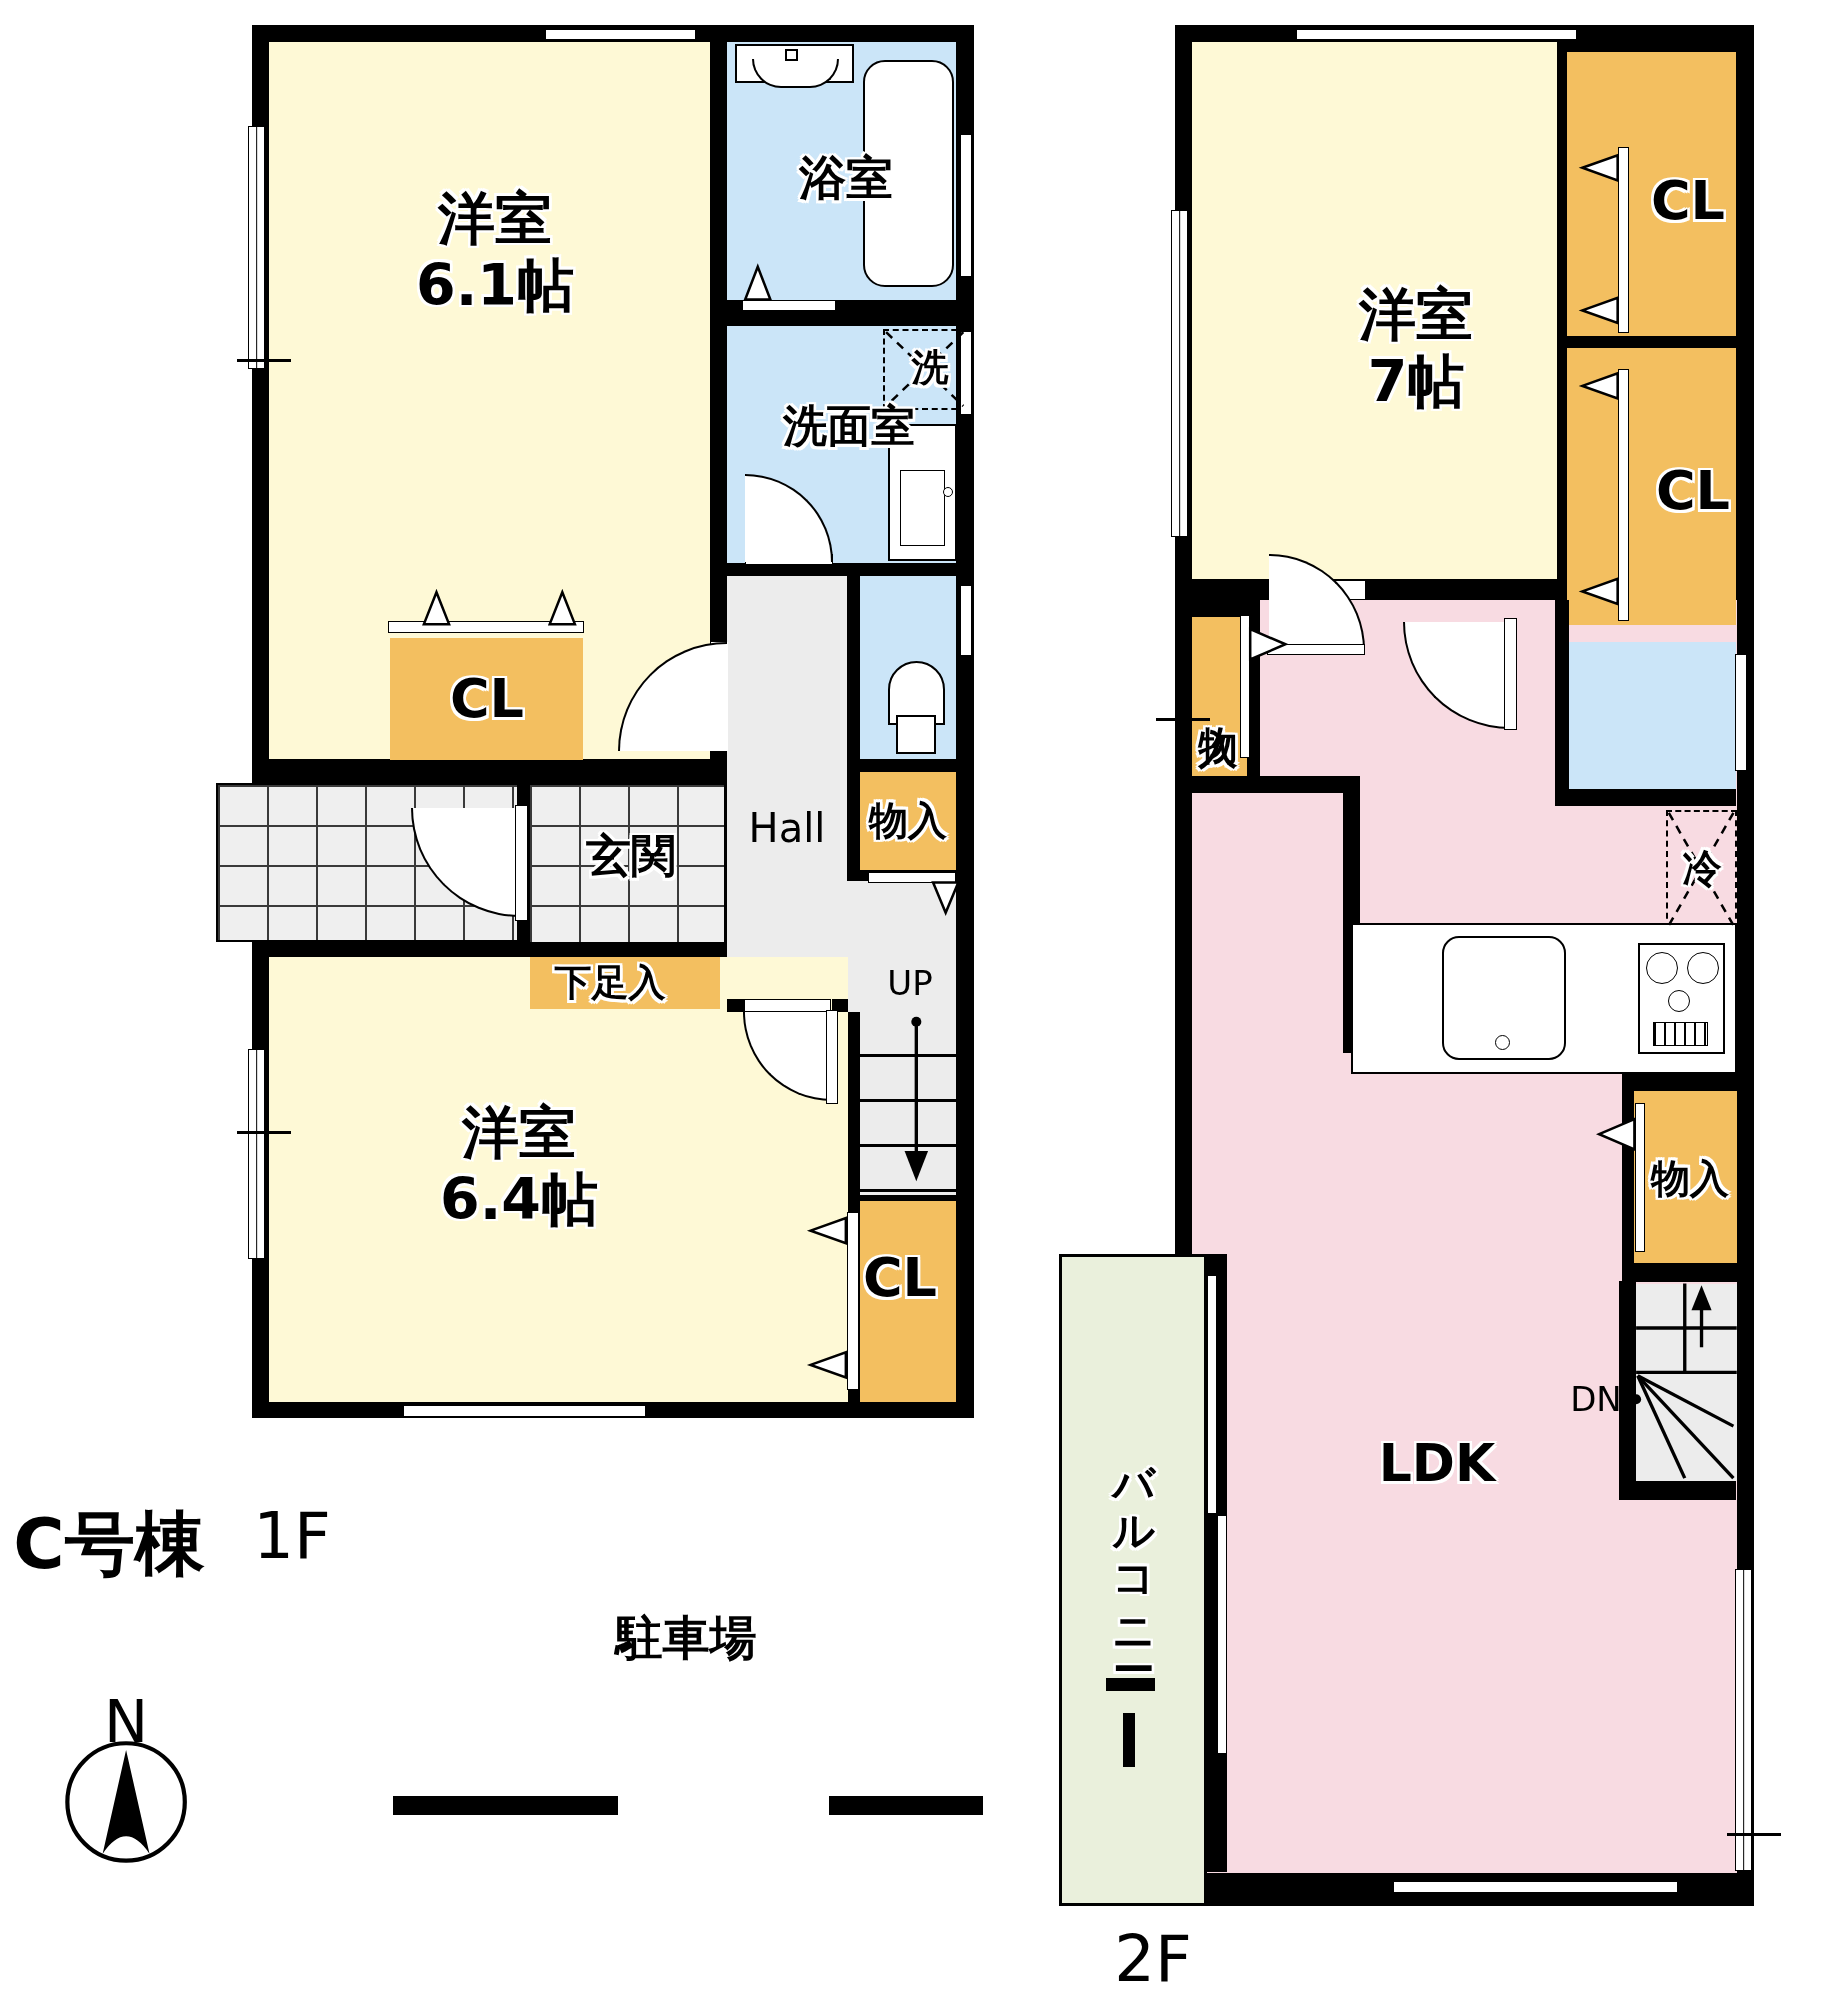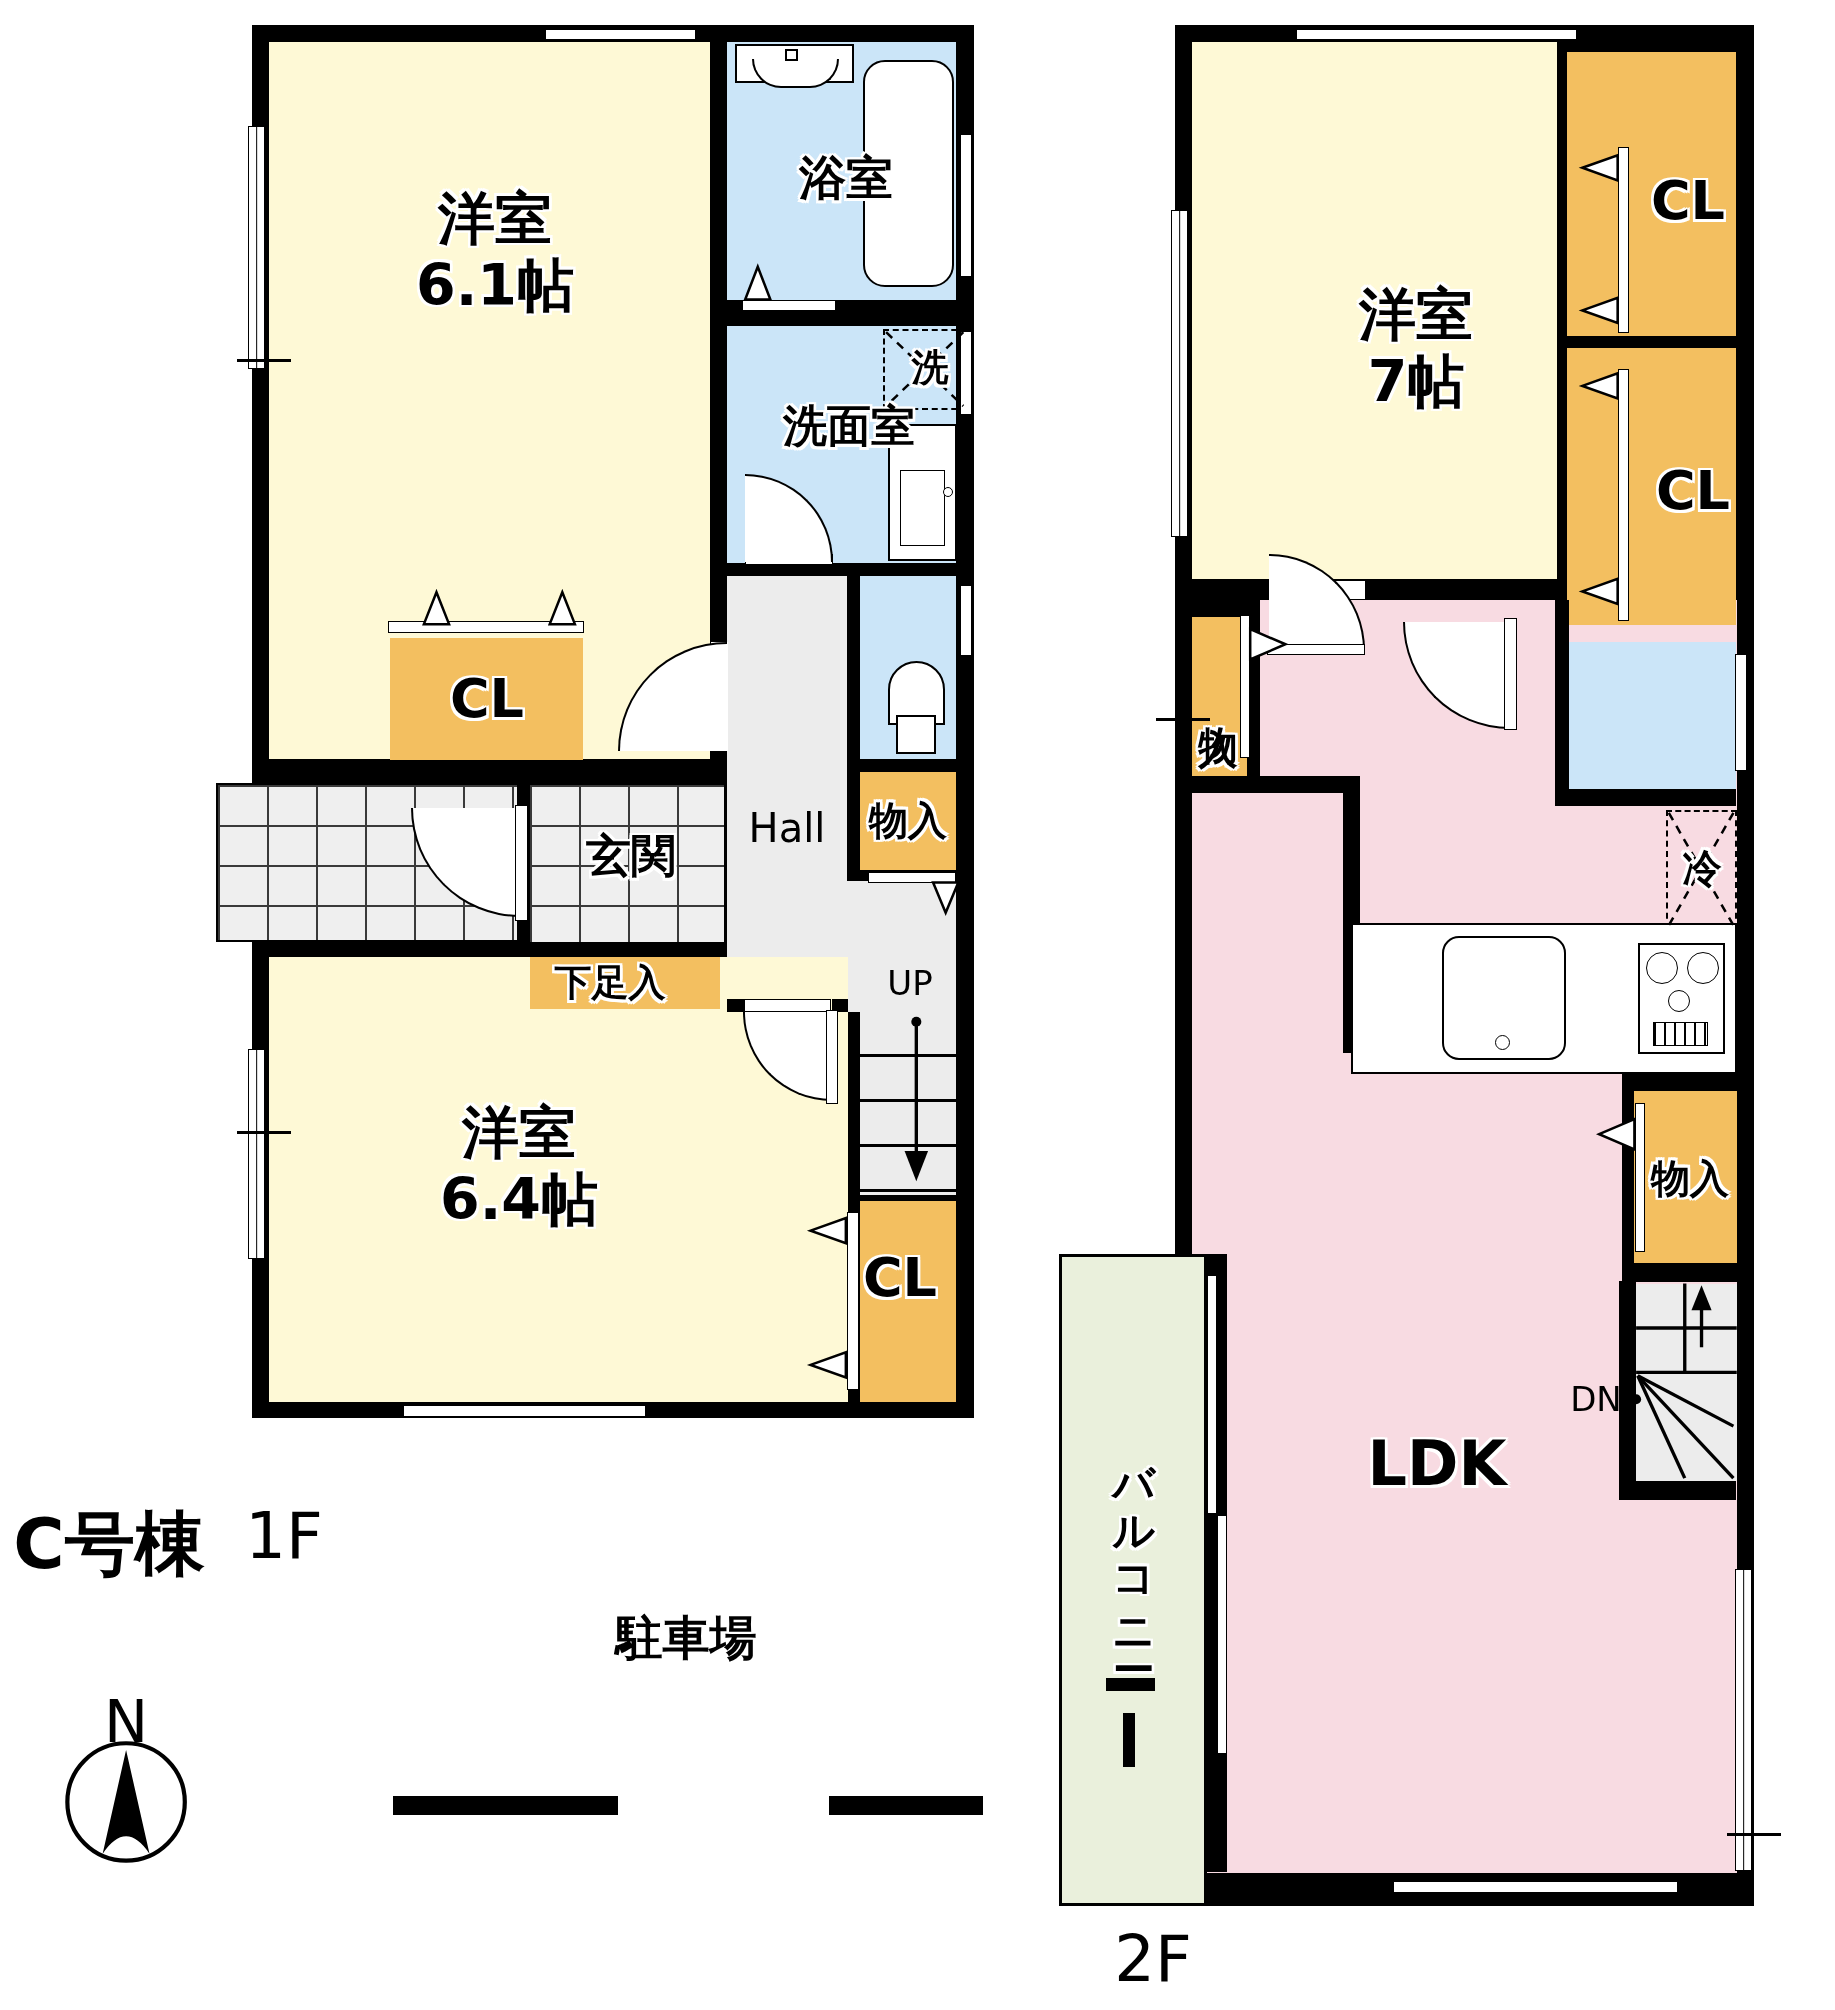--- a/index.html
+++ b/index.html
@@ -231,24 +231,24 @@
     <span style="display:block">洋室</span>
     <span style="display:block">7帖</span>
   </div>
   <div class="lbl" style="left:1688px;top:201px;font-size:54px;">CL</div>
   <div class="lbl" style="left:1693px;top:491px;font-size:54px;">CL</div>
   <div class="lbl vert" style="left:1218px;top:696px;font-size:39px;">物入</div>
   <div class="lbl" style="left:1702px;top:869px;font-size:39px;">冷</div>
   <div class="lbl" style="left:1690px;top:1179px;font-size:39px;">物入</div>
   <div class="lbl plain" style="left:1596px;top:1399px;font-size:34px;">DN</div>
   <div class="lbl" style="left:1437px;top:1464px;font-size:67px;">
-    <span style="display:block;font-size:62px;">LDK</span>
+    <span style="display:block;font-size:52px;">LDK</span>
   </div>
   <div class="lbl vert" style="left:1134px;top:1544px;font-size:42px;letter-spacing:5px;">バルコニー</div>
 
   <div class="lbl plain" style="left:109px;top:1544px;font-size:70px;font-weight:700;text-shadow:none;">C号棟</div>
-  <div class="lbl plain" style="left:284px;top:1537px;font-size:64px;">1F</div>
+  <div class="lbl plain" style="left:292px;top:1537px;font-size:64px;">1F</div>
   <div class="lbl plain" style="left:686px;top:1638px;font-size:47px;font-weight:700;">駐車場</div>
   <div class="lbl plain" style="left:1153px;top:1960px;font-size:64px;">2F</div>
   <div class="lbl plain" style="left:126px;top:1722px;font-size:59px;">N</div>
 
 </div>
 
 
 </body></html>

